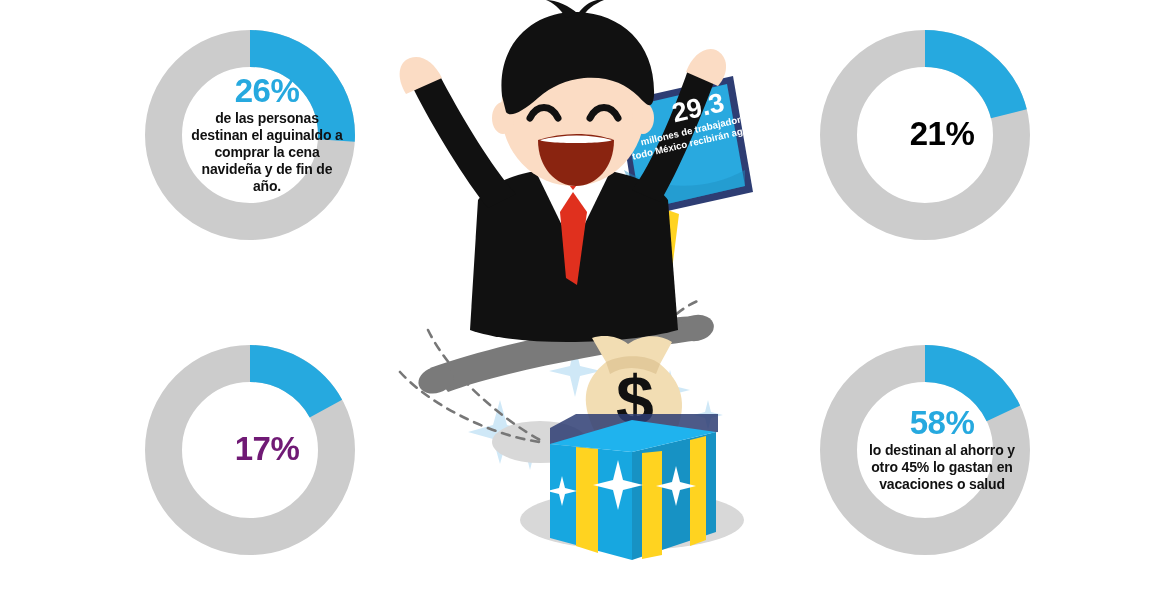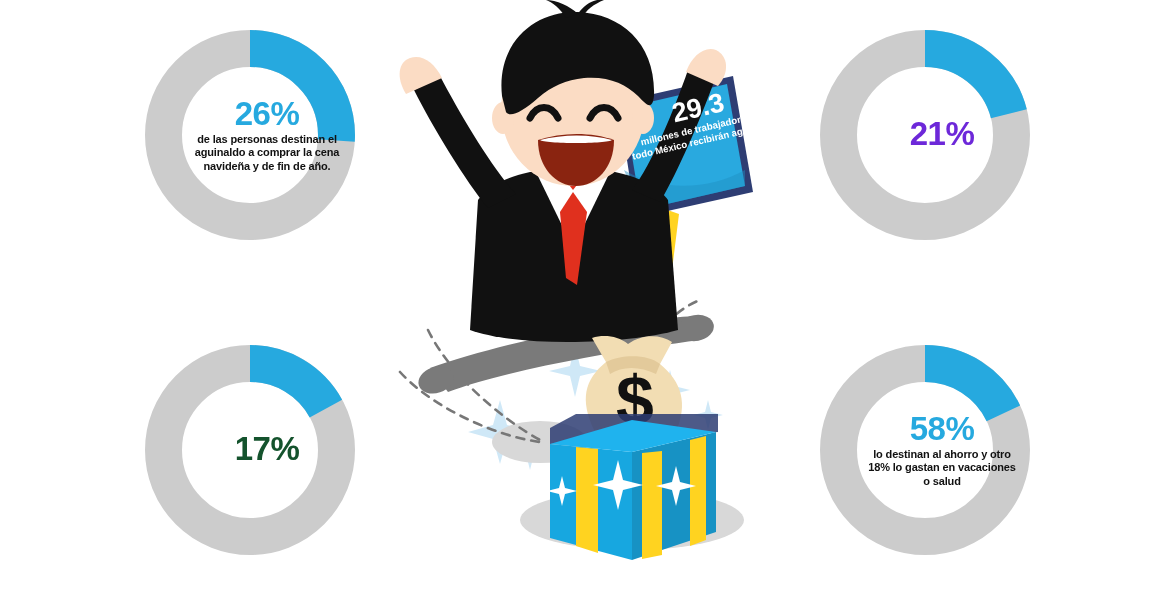--- a/index.html
+++ b/index.html
@@ -41,21 +41,21 @@
   }
   .donut-pct {
     display: block;
     font-size: 33px;
     font-weight: bold;
     letter-spacing: -0.5px;
     margin-bottom: 3px;
   }
   .donut-desc {
     display: block;
-    font-size: 11px;
+    font-size: 14px;
     font-weight: bold;
     color: #111111;
     line-height: 1.22;
     letter-spacing: -0.15px;
   }
 
   #chart-tl { left: 135px; top: 20px; }
   #chart-tr { left: 810px; top: 20px; }
   #chart-bl { left: 135px; top: 335px; }
   #chart-br { left: 810px; top: 335px; }
@@ -115,42 +115,42 @@
       <span class="donut-desc">de las personas destinan el aguinaldo a comprar la cena navideña y de fin de año.</span>
     </div>
   </div>
 
   <div class="donut" id="chart-tr">
     <svg viewBox="0 0 230 230">
       <circle cx="115" cy="115" r="86.5" fill="none" stroke="#CCCCCC" stroke-width="37"></circle>
       <circle cx="115" cy="115" r="86.5" fill="none" stroke="#26A9DF" stroke-width="37" stroke-dasharray="114.1 429.3" transform="rotate(-90 115 115)"></circle>
     </svg>
     <div class="donut-label">
-      <span class="donut-pct" style="color:#6d28d9">21%</span>
+      <span class="donut-pct" style="color:#000000">21%</span>
     </div>
   </div>
 
   <div class="donut" id="chart-bl">
     <svg viewBox="0 0 230 230">
       <circle cx="115" cy="115" r="86.5" fill="none" stroke="#CCCCCC" stroke-width="37"></circle>
       <circle cx="115" cy="115" r="86.5" fill="none" stroke="#26A9DF" stroke-width="37" stroke-dasharray="92.4 451.0" transform="rotate(-90 115 115)"></circle>
     </svg>
     <div class="donut-label">
-      <span class="donut-pct" style="color:#14532d">17%</span>
+      <span class="donut-pct" style="color:#701a75">17%</span>
     </div>
   </div>
 
   <div class="donut" id="chart-br">
     <svg viewBox="0 0 230 230">
       <circle cx="115" cy="115" r="86.5" fill="none" stroke="#CCCCCC" stroke-width="37"></circle>
       <circle cx="115" cy="115" r="86.5" fill="none" stroke="#26A9DF" stroke-width="37" stroke-dasharray="97.8 445.6" transform="rotate(-90 115 115)"></circle>
     </svg>
     <div class="donut-label">
       <span class="donut-pct" style="color:#26A9DF">58%</span>
-      <span class="donut-desc">lo destinan al ahorro y otro 18% lo gastan en vacaciones o salud</span>
+      <span class="donut-desc">lo destinan al ahorro y otro 45% lo gastan en vacaciones o salud</span>
     </div>
   </div>
 
   <div id="illustration">
     <svg viewBox="0 0 430 600" xmlns="http://www.w3.org/2000/svg">
 
       <g fill="#CFE8F7">
         <path d="M130 400 L137 425 L162 432 L137 439 L130 464 L123 439 L98 432 L123 425 Z"></path>
         <path d="M205 345 L210 366 L231 371 L210 376 L205 397 L200 376 L179 371 L200 366 Z"></path>
         <path d="M255 335 L259 350 L274 354 L259 358 L255 373 L251 358 L236 354 L251 350 Z"></path>

